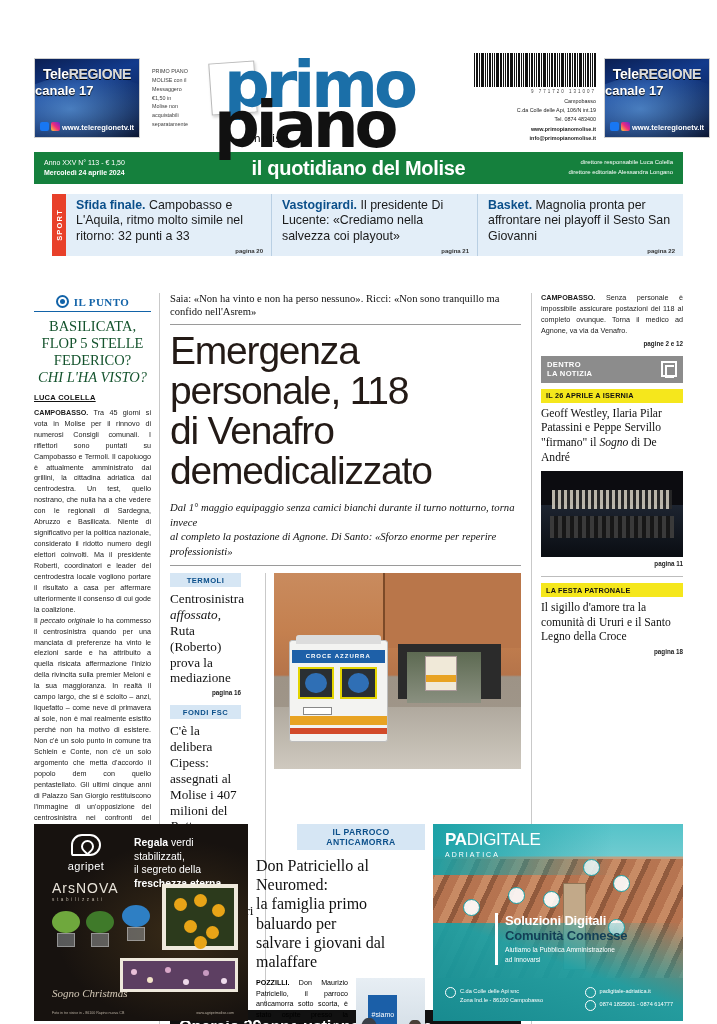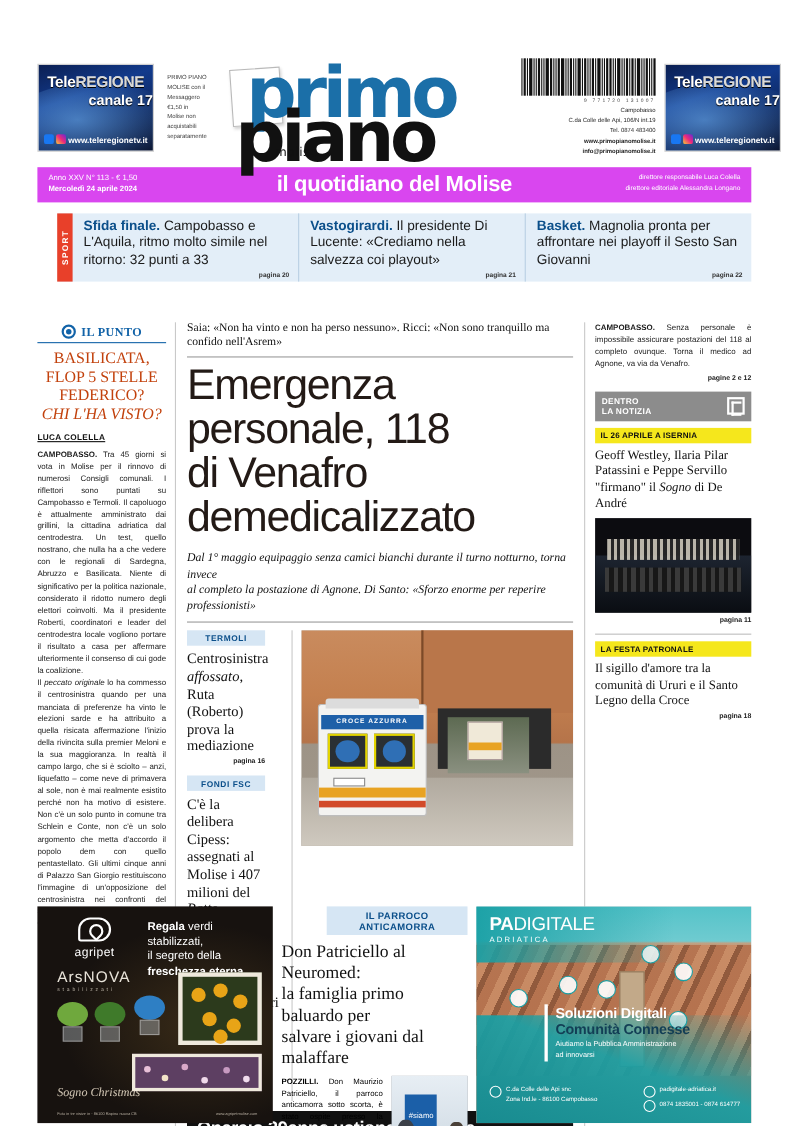--- a/index.html
+++ b/index.html
@@ -14,21 +14,21 @@
   
   .masthead { position:relative; height:100px; margin:48px 0 0 0; padding:0 34px; display:flex; align-items:center; }
   .tr-logo { width:106px; height:80px; position:relative; border:1px solid #cfcfcf;
              background:linear-gradient(160deg,#0b1f52 0%,#123a8c 35%,#0a1430 100%); overflow:hidden; flex:none; }
   .tr-logo .swoosh { position:absolute; left:-30%; bottom:-30%; width:160%; height:110%;
              border-radius:50%; background:radial-gradient(ellipse at 40% 40%, rgba(120,190,255,.55), rgba(20,60,150,0) 62%); }
   .tr-logo .t1 { position:absolute; top:7px; left:0; right:0; text-align:center; font-weight:bold; font-size:14px;
              letter-spacing:-.3px; text-shadow:0 1px 0 #000; }
   .tr-logo .t1 .tele { color:#ffffff; }
   .tr-logo .t1 .reg { color:#d9d9d9; background:linear-gradient(#fff,#9aa7b5); -webkit-background-clip:text; }
-  .tr-logo .t2 { position:absolute; top:24px; left:0; right:0; text-align:right; font-weight:bold; font-size:13px; color:#fff; text-shadow:0 1px 1px #000;}
+  .tr-logo .t2 { position:absolute; top:24px; left:0; right:0; text-align:left; font-weight:bold; font-size:13px; color:#fff; text-shadow:0 1px 1px #000;}
   .tr-logo .t3 { position:absolute; bottom:5px; left:0; right:0; text-align:center; font-size:7.5px; color:#fff; font-weight:bold; }
   .tr-logo .soc { display:inline-block; width:9px; height:9px; border-radius:2px; vertical-align:-1px; margin-right:2px; }
   .soc.fb { background:#1877f2; }
   .soc.ig { background:linear-gradient(45deg,#f9ce34,#ee2a7b,#6228d7); }
 
   .mast-note { width:92px; font-size:5.4px; line-height:1.65; color:#3d3d3d; margin-left:12px; }
   .logo-wrap { flex:1; display:flex; align-items:center; justify-content:center; }
   .pp-logo { position:relative; width:276px; height:96px; }
   .pp-primo { position:absolute; top:-2px; left:36px; font-size:64px; font-weight:bold; letter-spacing:-4px;
               color:#1b6fa8; font-family:"DejaVu Sans", sans-serif; }
@@ -40,21 +40,21 @@
              border:1px solid #b9b9b9; transform:rotate(-4deg); box-shadow:1px 2px 3px rgba(0,0,0,.18); }
 
   .barcode-block { width:132px; flex:none; text-align:right; }
   .barcode { height:34px; display:flex; gap:1px; justify-content:flex-end; align-items:stretch; margin-bottom:2px; }
   .barcode i { display:block; background:#111; }
   .bc-num { font-size:4.5px; color:#444; letter-spacing:2px; margin-bottom:3px; }
   .addr { font-size:5.4px; line-height:1.7; color:#222; }
   .addr b { font-weight:bold; }
 
   
-  .blue-bar { background:#d946ef; color:#fff; height:32px; margin:4px 34px 0 34px;
+  .blue-bar { background:#15803d; color:#fff; height:32px; margin:4px 34px 0 34px;
               display:flex; align-items:center; padding:0 10px; }
   .bb-left { font-size:7px; line-height:1.5; width:170px; }
   .bb-left b { font-weight:bold; }
   .bb-mid { flex:1; text-align:center; font-size:20px; font-weight:bold; letter-spacing:-.3px; }
   .bb-right { width:170px; text-align:right; font-size:6px; line-height:1.6; }
 
   
   .sport-band { margin:10px 34px 0 52px; background:#e3eef8; display:flex; height:62px; }
   .sport-tag { width:14px; background:#e8402a; color:#fff; display:flex; align-items:center; justify-content:center; flex:none;}
   .sport-tag span { writing-mode:vertical-rl; transform:rotate(180deg); font-size:7.5px; font-weight:bold; letter-spacing:1.2px; }
@@ -69,21 +69,21 @@
   .col-left { width:126px; flex:none; padding-right:8px; border-right:1px solid #c9c9c9; }
   .col-center { flex:1; padding:0 10px; }
   .col-right { width:152px; flex:none; padding-left:9px; border-left:1px solid #c9c9c9; }
 
   
   .punto { display:flex; align-items:center; gap:5px; justify-content:center; padding-top:2px; }
   .punto-dot { width:13px; height:13px; border-radius:50%; border:2.5px solid #1263a8; position:relative; }
   .punto-dot:after { content:""; position:absolute; inset:2px; border-radius:50%; background:#1263a8; }
   .punto-label { font-size:11px; font-weight:bold; color:#1263a8; letter-spacing:.4px; font-family:"Liberation Serif", serif; }
   .punto-rule { border-top:1px solid #1263a8; margin:3px 0 6px; }
-  .punto-head { font-family:"Liberation Serif", serif; font-size:14.5px; line-height:1.17; text-align:center; color:#c2410c; }
+  .punto-head { font-family:"Liberation Serif", serif; font-size:14.5px; line-height:1.17; text-align:center; color:#14532d; }
   .punto-head .it { font-style:italic; }
   .byline { font-size:7.5px; font-weight:bold; letter-spacing:.3px; text-decoration:underline; margin:7px 0 6px; color:#111; }
   .body-txt { font-size:7.2px; line-height:1.52; text-align:justify; color:#1a1a1a; }
   .body-txt b { font-weight:bold; }
   .body-txt em { font-style:italic; }
   .cont { font-size:7px; font-weight:bold; text-align:right; margin-top:6px; color:#111; }
 
   
   .kicker { font-family:"Liberation Serif", serif; font-size:10.6px; color:#111; line-height:1.2; padding-bottom:4px; }
   .rule-thin { border-top:1px solid #9a9a9a; margin:2px 0 6px; }

